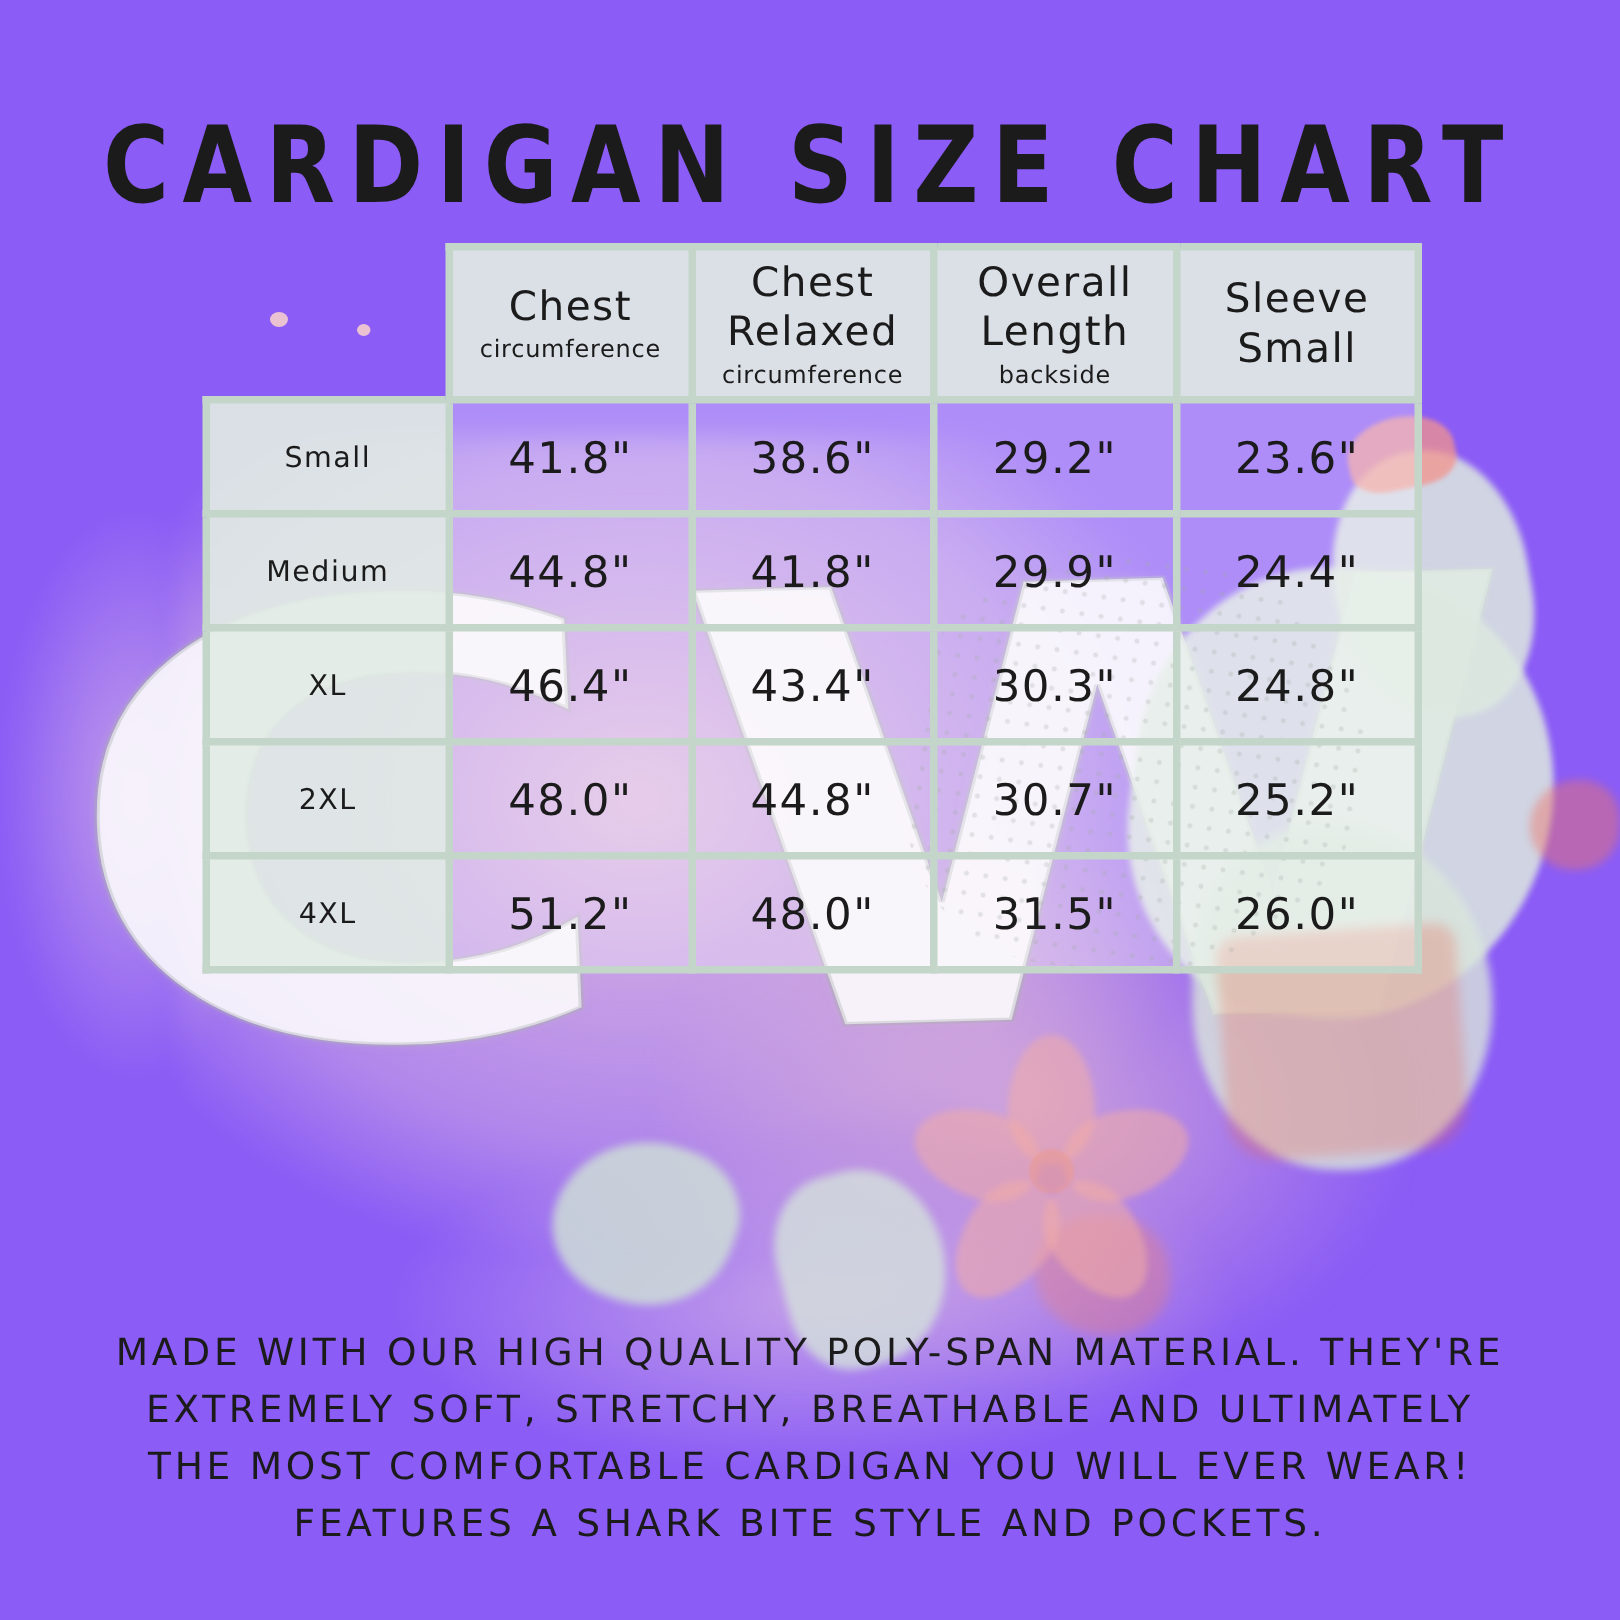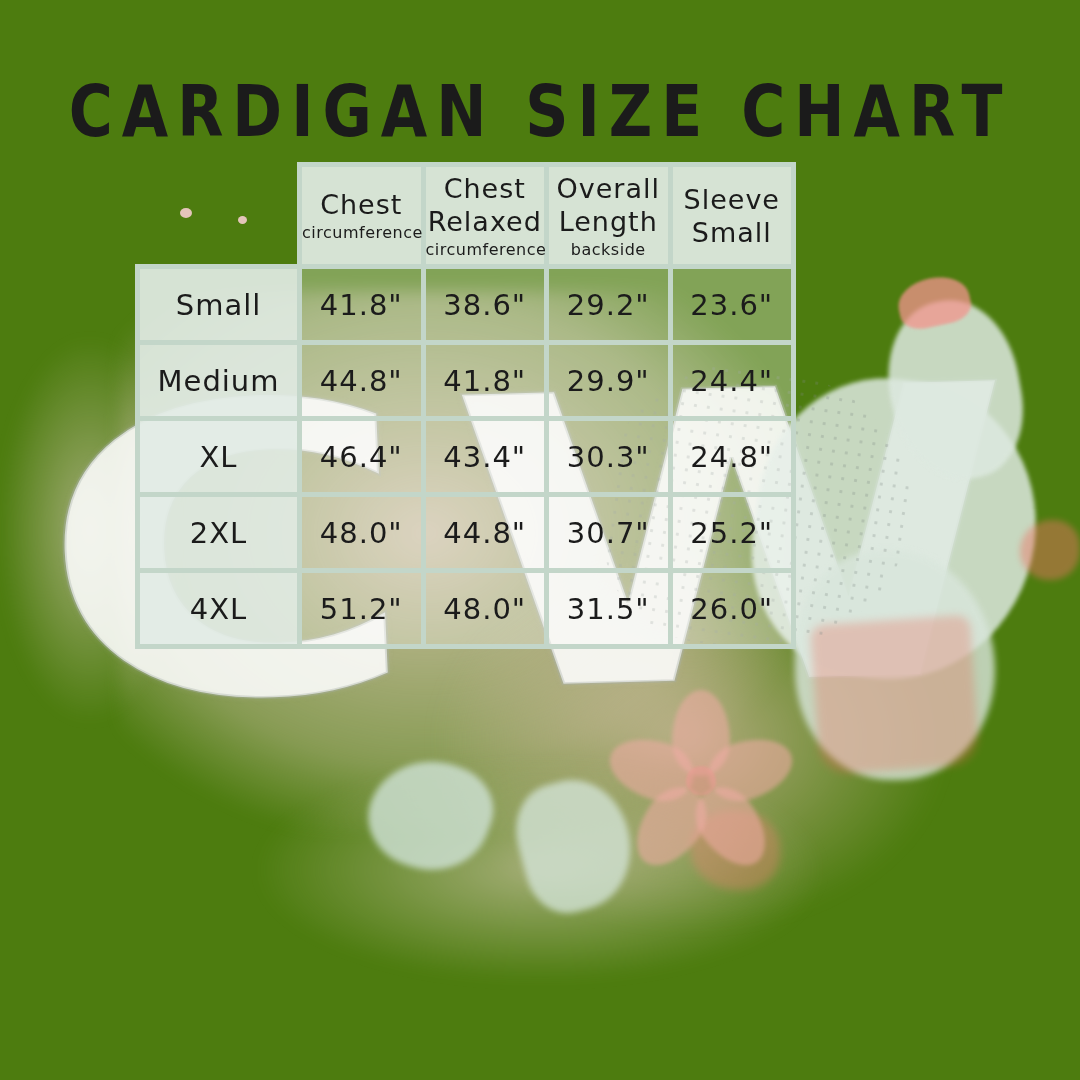--- a/index.html
+++ b/index.html
@@ -9,21 +9,21 @@
     height: 1080px;
     background: #ffffff;
     font-family: "DejaVu Sans", sans-serif;
     color: #1b1b1b;
     overflow: hidden;
   }
   .canvas {
     position: relative;
     width: 1080px;
     height: 1080px;
-    background: #4d7c0f;
+    background: #8b5cf6;
   }
 
   
   .page-title {
     position: absolute;
     top: 30px;
     left: 0;
     width: 100%;
     text-align: center;
     font-size: 60px;
@@ -174,21 +174,21 @@
   
   .table-wrap {
     position: absolute;
     left: 135px;
     top: 162px;
     z-index: 2;
   }
   table.size-table {
     border-collapse: collapse;
     table-layout: fixed;
-    width: 661px;
+    width: 813px;
   }
   .size-table th, .size-table td {
     border: 5px solid #c3d6c9;
     text-align: center;
     vertical-align: middle;
     padding: 0;
   }
   .size-table td.corner {
     border: none;
     background: transparent;
@@ -210,21 +210,21 @@
   }
   .hs {
     display: block;
     font-size: 16px;
     line-height: 20px;
     letter-spacing: 0.5px;
     margin-top: 2px;
   }
   .hs:empty { display: none; }
   .size-label {
-    font-size: 29px;
+    font-size: 19px;
     letter-spacing: 1px;
   }
   .cell-value {
     font-size: 29px;
     letter-spacing: 1px;
   }
 
   
   .description {
     position: absolute;
@@ -340,14 +340,20 @@
           <th><span class="size-label">4XL</span></th>
           <td class="val"><span class="cell-value">51.2"</span></td>
           <td class="val"><span class="cell-value">48.0"</span></td>
           <td class="val"><span class="cell-value">31.5"</span></td>
           <td class="val"><span class="cell-value">26.0"</span></td>
         </tr>
       </tbody>
     </table>
   </div>
 
+  <div class="description">
+    <div class="desc-line">MADE WITH OUR HIGH QUALITY POLY-SPAN MATERIAL. THEY'RE</div>
+    <div class="desc-line">EXTREMELY SOFT, STRETCHY, BREATHABLE AND ULTIMATELY</div>
+    <div class="desc-line">THE MOST COMFORTABLE CARDIGAN YOU WILL EVER WEAR!</div>
+    <div class="desc-line">FEATURES A SHARK BITE STYLE AND POCKETS.</div>
+  </div>
 
 </div>
 
 </body></html>

